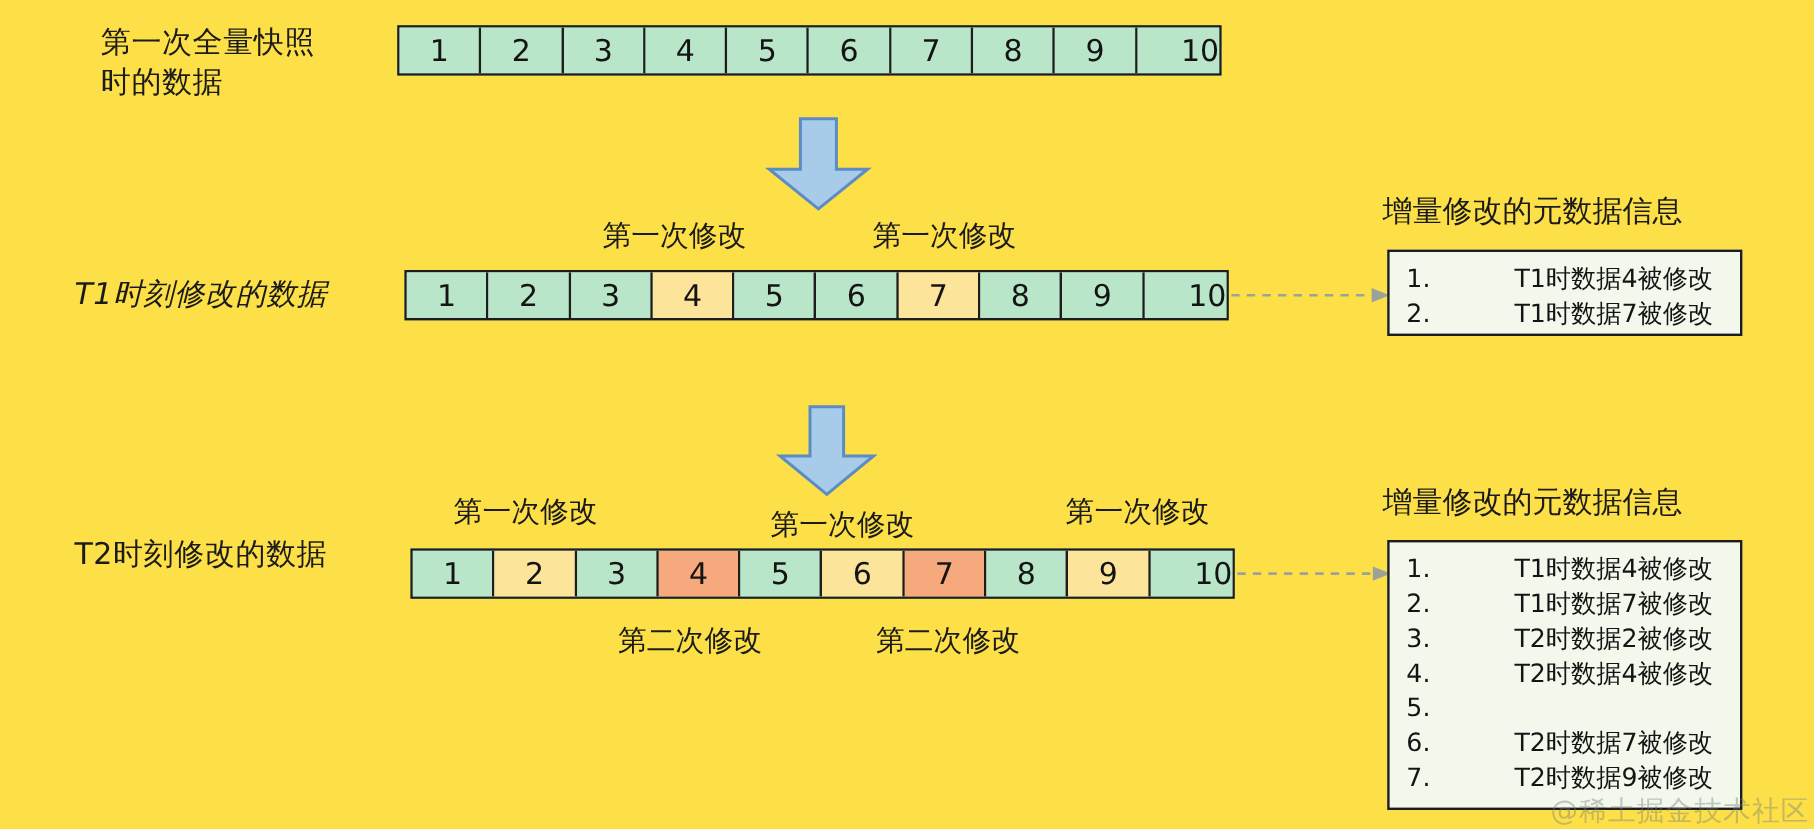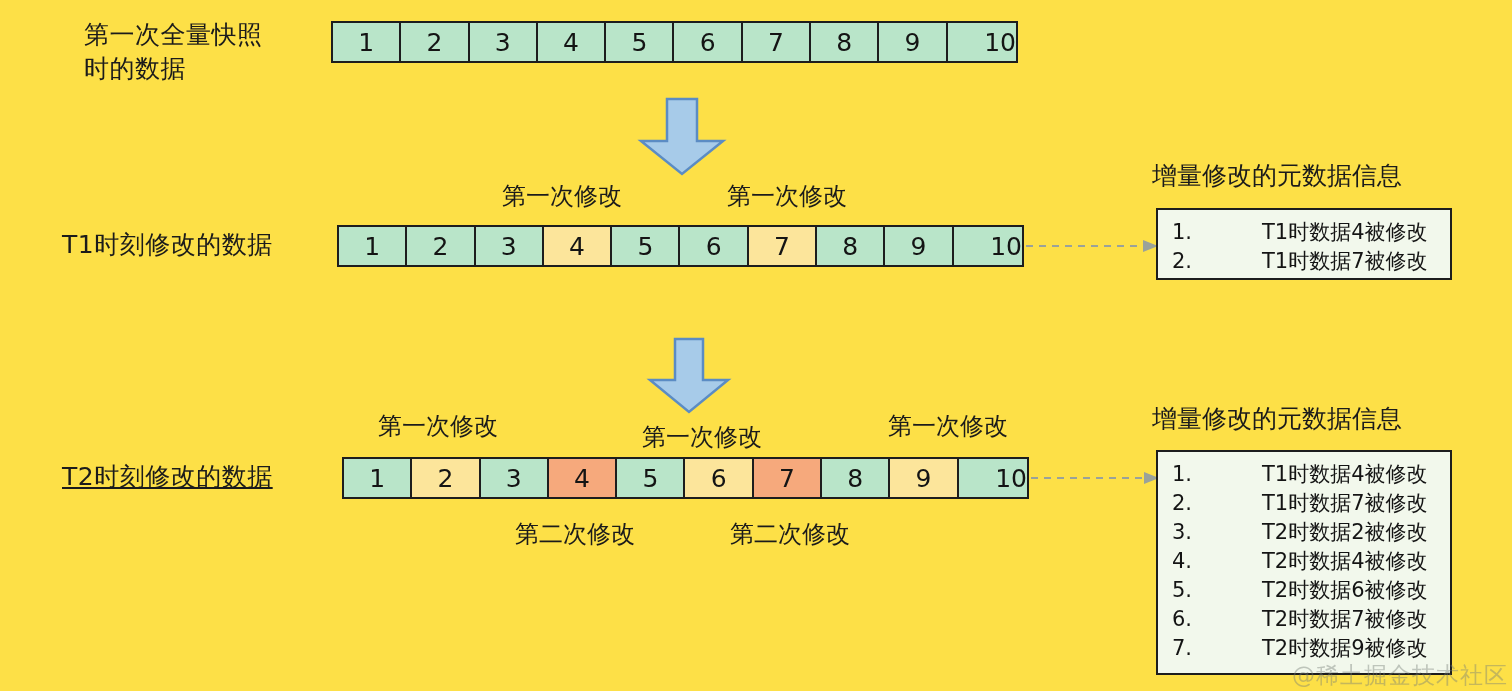--- a/index.html
+++ b/index.html
@@ -151,21 +151,21 @@
 
   <div class="down-arrow" style="left:636px; top:97px;">
     <svg width="92" height="80" viewBox="0 0 92 80">
       <polygon points="31,2 61,2 61,44 87,44 46,77 5,44 31,44" fill="#a7cbe9" stroke="#5b8cc4" stroke-width="2.5" stroke-linejoin="miter"></polygon>
     </svg>
   </div>
 
   <div class="annot" style="left:502px; top:181px;">第一次修改</div>
   <div class="annot" style="left:727px; top:181px;">第一次修改</div>
 
-  <div class="row-caption" style="left:62px; top:228px;">T1时刻修改的数据</div>
+  <div class="row-caption" style="left:62px; top:228px;font-style:italic;">T1时刻修改的数据</div>
 
   <div class="strip" id="strip-1" style="left:337px; top:225px; width:687px; height:42px;">
       <div class="cell green" style="width: 10%;">
         <span>1</span>
       </div>
       <div class="cell green" style="width: 10%;">
         <span>2</span>
       </div>
       <div class="cell green" style="width: 10%;">
         <span>3</span>
@@ -217,21 +217,21 @@
   <div class="down-arrow" style="left:646px; top:337px;">
     <svg width="86" height="78" viewBox="0 0 86 78">
       <polygon points="29,2 57,2 57,43 82,43 43,75 4,43 29,43" fill="#a7cbe9" stroke="#5b8cc4" stroke-width="2.5" stroke-linejoin="miter"></polygon>
     </svg>
   </div>
 
   <div class="annot" style="left:378px; top:411px;">第一次修改</div>
   <div class="annot" style="left:642px; top:422px;">第一次修改</div>
   <div class="annot" style="left:888px; top:411px;">第一次修改</div>
 
-  <div class="row-caption" style="left:62px; top:460px;text-decoration:underline;">T2时刻修改的数据</div>
+  <div class="row-caption" style="left:62px; top:445px;">T2时刻修改的数据</div>
 
   <div class="strip" id="strip-2" style="left:342px; top:457px; width:687px; height:42px;">
       <div class="cell green" style="width: 10%;">
         <span>1</span>
       </div>
       <div class="cell yellow" style="width: 10%;">
         <span>2</span>
       </div>
       <div class="cell green" style="width: 10%;">
         <span>3</span>
@@ -283,21 +283,20 @@
         <li>
           <span class="meta-num">3.</span>
           <span class="meta-text">T2时数据2被修改</span>
         </li>
         <li>
           <span class="meta-num">4.</span>
           <span class="meta-text">T2时数据4被修改</span>
         </li>
         <li>
           <span class="meta-num">5.</span>
-          <span class="meta-text">T2时数据6被修改</span>
         </li>
         <li>
           <span class="meta-num">6.</span>
           <span class="meta-text">T2时数据7被修改</span>
         </li>
         <li>
           <span class="meta-num">7.</span>
           <span class="meta-text">T2时数据9被修改</span>
         </li>
       </ul>

